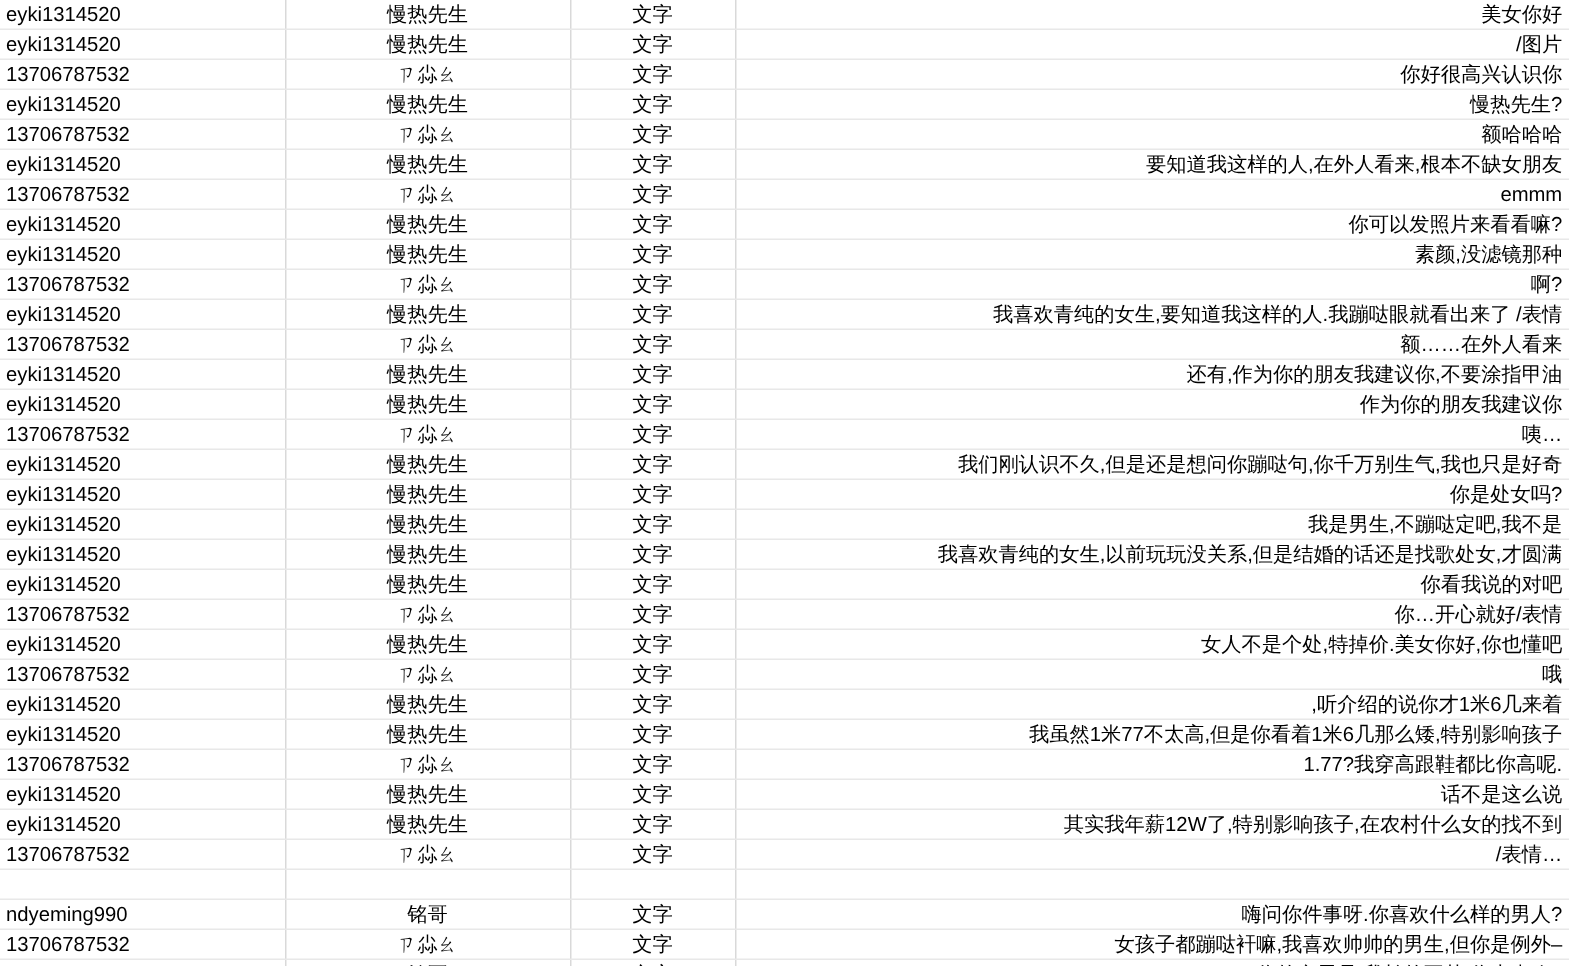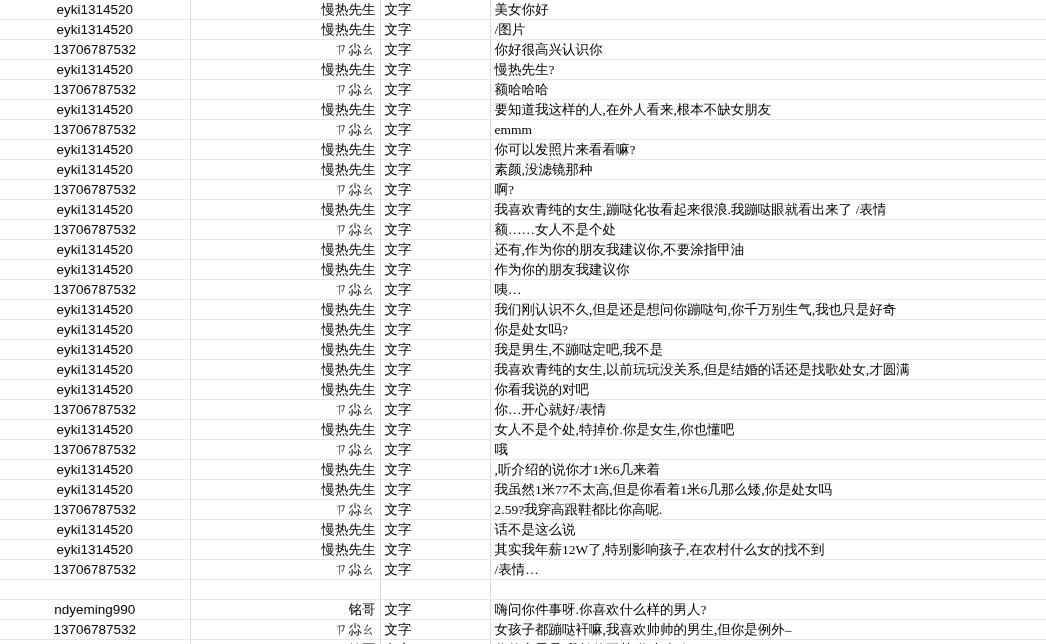--- a/index.html
+++ b/index.html
@@ -27,24 +27,24 @@
     line-height: 19px;
     padding: 0 4px;
     white-space: nowrap;
     overflow: hidden;
   }
   col.c-account { width: 190px; }
   col.c-nick    { width: 190px; }
   col.c-type    { width: 110px; }
   col.c-content { width: 556px; }
 
-  td.account { text-align: center; }
-  td.nick    { text-align: right; margin-left: 28px; }
-  td.type    { }
-  td.content { padding-right: 52px; font-family: Liberation Serif, serif; }
+  td.account { }
+  td.nick    { text-align: center; margin-left: 28px; }
+  td.type    { text-align: center; }
+  td.content { text-align: right; padding-right: 52px; }
   tr.blankrow td {
     height: 19px;
   }
 </style>
 </head>
 <body>
 
 <table class="chatlog">
   <colgroup>
     <col class="c-account">
@@ -110,27 +110,27 @@
       <tr>
         <td class="account">13706787532</td>
         <td class="nick">ㄗ尛ㄠ</td>
         <td class="type">文字</td>
         <td class="content">啊?</td>
       </tr>
       <tr>
         <td class="account">eyki1314520</td>
         <td class="nick">慢热先生</td>
         <td class="type">文字</td>
-        <td class="content">我喜欢青纯的女生,蹦哒化妆看起来很浪.我蹦哒眼就看出来了 /表情</td>
-      </tr>
-      <tr>
-        <td class="account">13706787532</td>
-        <td class="nick">ㄗ尛ㄠ</td>
-        <td class="type">文字</td>
-        <td class="content">额……女人不是个处</td>
+        <td class="content">我喜欢青纯的女生,要知道我这样的人.我蹦哒眼就看出来了 /表情</td>
+      </tr>
+      <tr>
+        <td class="account">13706787532</td>
+        <td class="nick">ㄗ尛ㄠ</td>
+        <td class="type">文字</td>
+        <td class="content">额……在外人看来</td>
       </tr>
       <tr>
         <td class="account">eyki1314520</td>
         <td class="nick">慢热先生</td>
         <td class="type">文字</td>
         <td class="content">还有,作为你的朋友我建议你,不要涂指甲油</td>
       </tr>
       <tr>
         <td class="account">eyki1314520</td>
         <td class="nick">慢热先生</td>
@@ -176,45 +176,45 @@
       <tr>
         <td class="account">13706787532</td>
         <td class="nick">ㄗ尛ㄠ</td>
         <td class="type">文字</td>
         <td class="content">你…开心就好/表情</td>
       </tr>
       <tr>
         <td class="account">eyki1314520</td>
         <td class="nick">慢热先生</td>
         <td class="type">文字</td>
-        <td class="content">女人不是个处,特掉价.你是女生,你也懂吧</td>
+        <td class="content">女人不是个处,特掉价.美女你好,你也懂吧</td>
       </tr>
       <tr>
         <td class="account">13706787532</td>
         <td class="nick">ㄗ尛ㄠ</td>
         <td class="type">文字</td>
         <td class="content">哦</td>
       </tr>
       <tr>
         <td class="account">eyki1314520</td>
         <td class="nick">慢热先生</td>
         <td class="type">文字</td>
         <td class="content">,听介绍的说你才1米6几来着</td>
       </tr>
       <tr>
         <td class="account">eyki1314520</td>
         <td class="nick">慢热先生</td>
         <td class="type">文字</td>
-        <td class="content">我虽然1米77不太高,但是你看着1米6几那么矮,你是处女吗</td>
-      </tr>
-      <tr>
-        <td class="account">13706787532</td>
-        <td class="nick">ㄗ尛ㄠ</td>
-        <td class="type">文字</td>
-        <td class="content">2.59?我穿高跟鞋都比你高呢.</td>
+        <td class="content">我虽然1米77不太高,但是你看着1米6几那么矮,特别影响孩子</td>
+      </tr>
+      <tr>
+        <td class="account">13706787532</td>
+        <td class="nick">ㄗ尛ㄠ</td>
+        <td class="type">文字</td>
+        <td class="content">1.77?我穿高跟鞋都比你高呢.</td>
       </tr>
       <tr>
         <td class="account">eyki1314520</td>
         <td class="nick">慢热先生</td>
         <td class="type">文字</td>
         <td class="content">话不是这么说</td>
       </tr>
       <tr>
         <td class="account">eyki1314520</td>
         <td class="nick">慢热先生</td>

